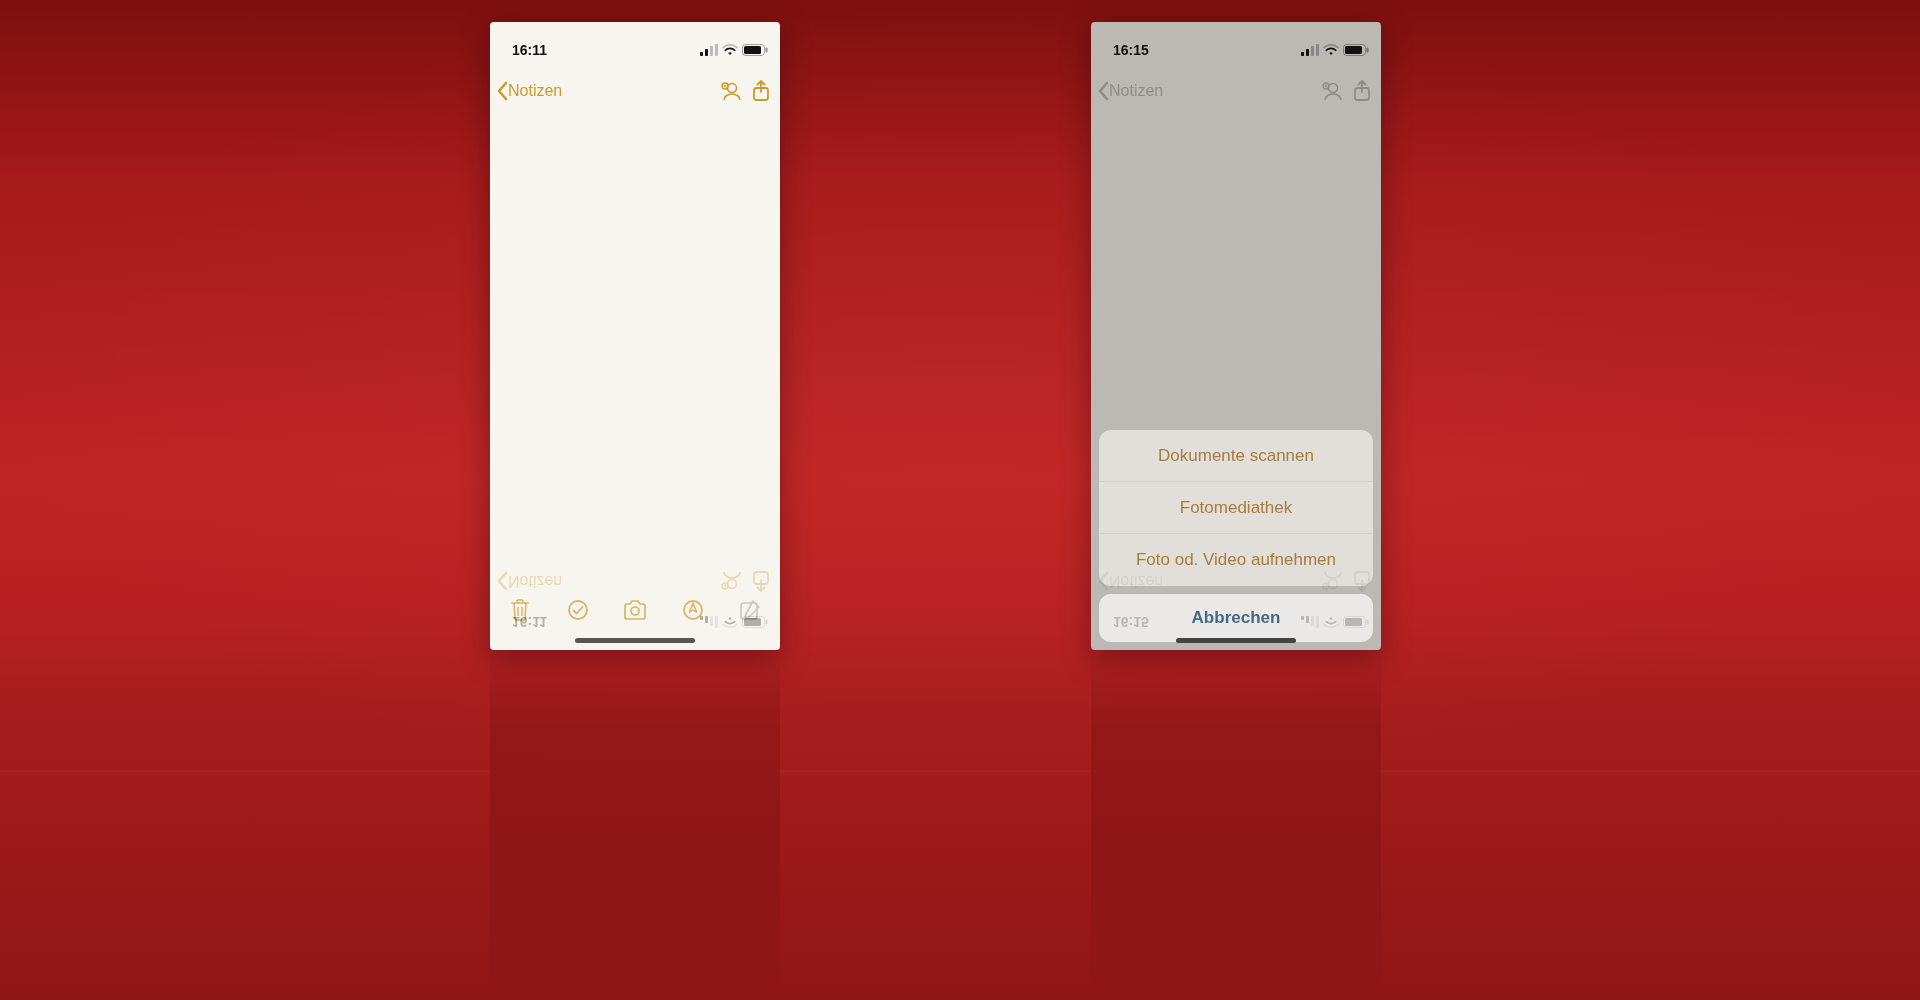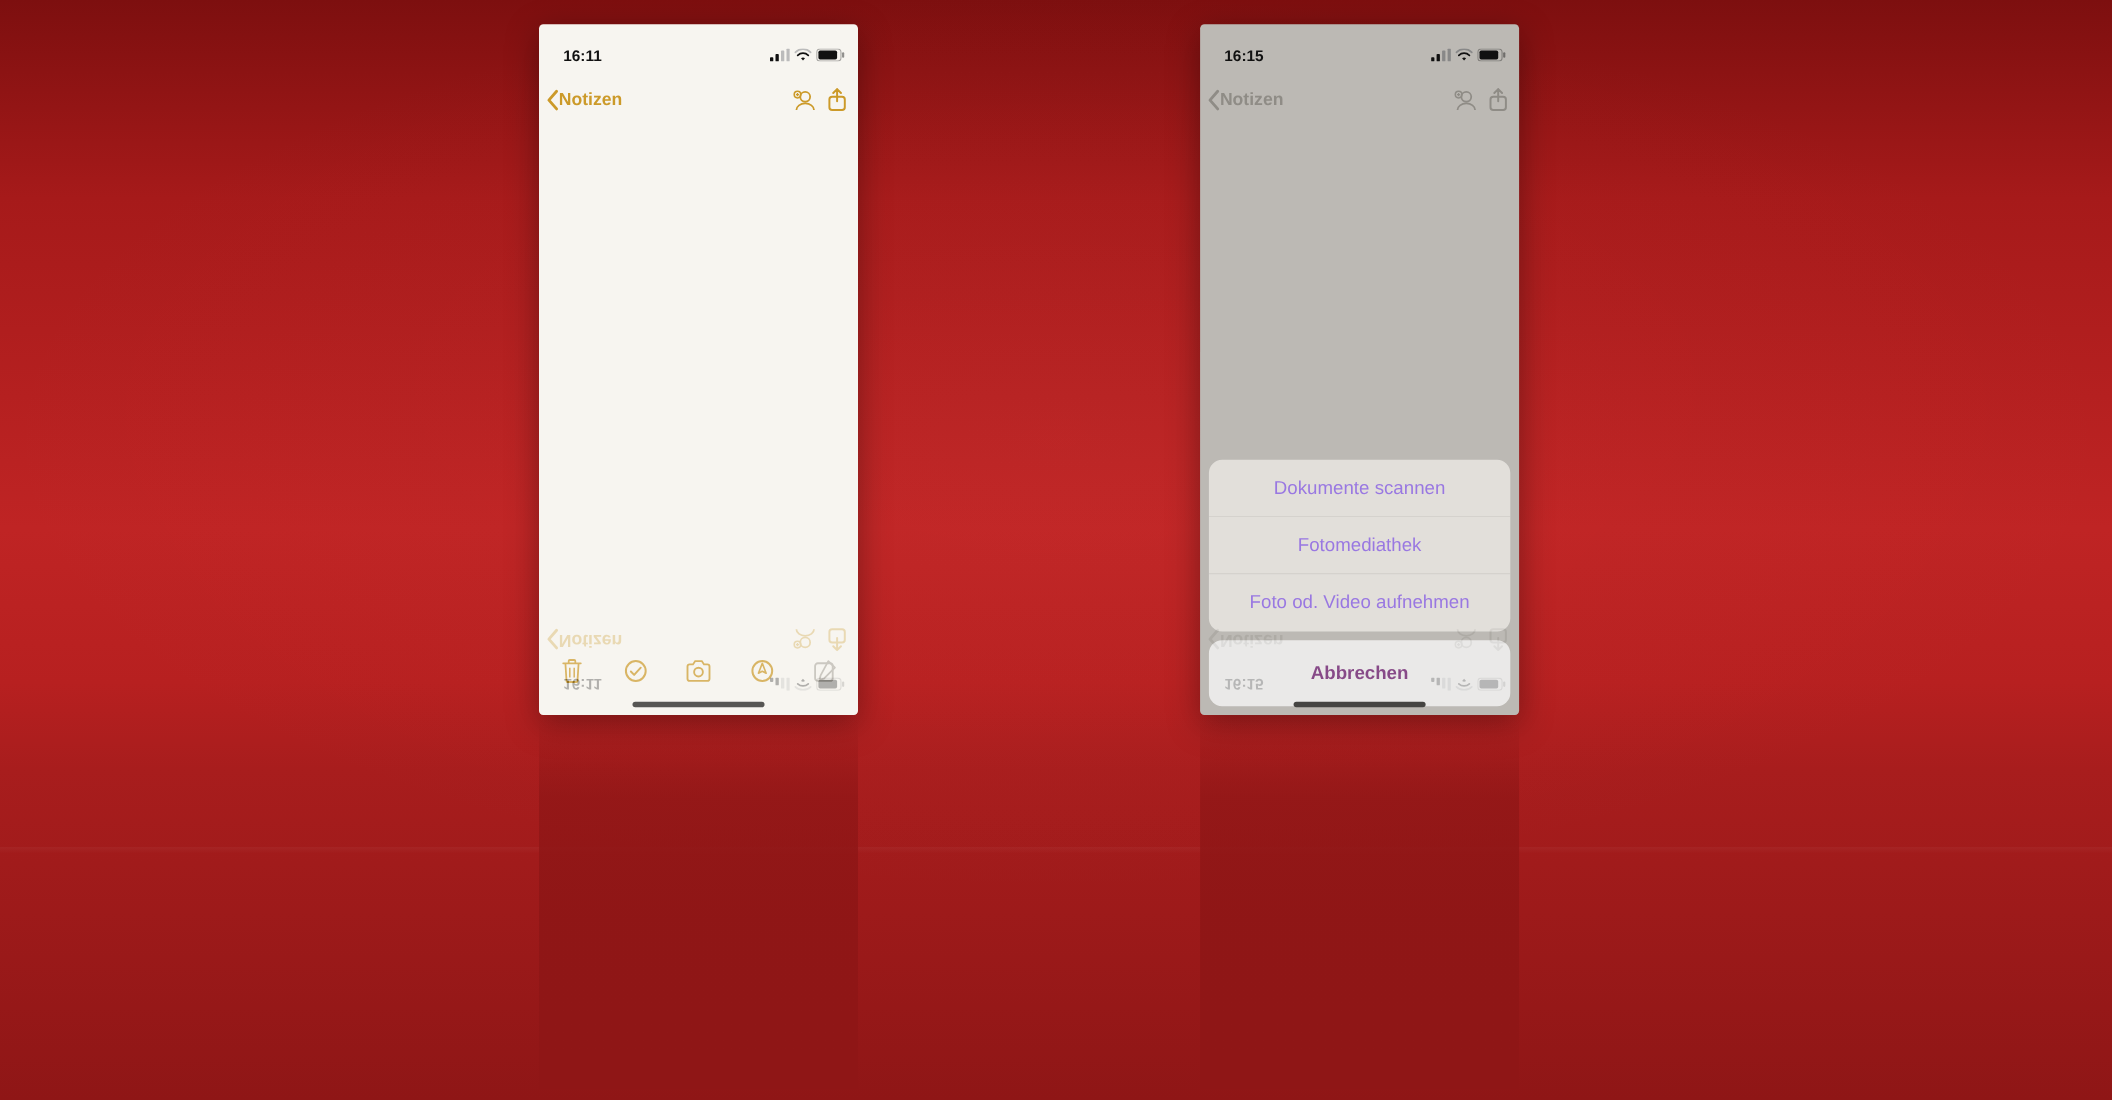--- a/index.html
+++ b/index.html
@@ -68,21 +68,20 @@
 
   
   .navbar {
     position: absolute;
     top: 50px; left: 0; right: 0;
     height: 38px;
     display: flex;
     align-items: center;
     justify-content: space-between;
     padding: 0 10px 0 6px;
-    font-weight: bold;
   }
   .navbar .back {
     display: flex;
     align-items: center;
     color: #cc9a29;
     font-size: 16px;
   }
   .phone.dimmed .navbar .back { color: #8f8c86; }
   .navbar .back svg { margin-right: -2px; }
   .navbar .nav-right { display: flex; align-items: center; gap: 10px; }
@@ -135,34 +134,34 @@
     border-radius: 12px;
     overflow: hidden;
     margin-bottom: 8px;
   }
   .sheet-item {
     height: 52px;
     display: flex;
     align-items: center;
     justify-content: center;
     font-size: 17px;
-    color: #8b5cf6;
+    color: #a16207;
     border-bottom: 1px solid rgba(0,0,0,0.08);
   }
   .sheet-item:last-child { border-bottom: none; }
   .sheet-cancel {
     background: #ffffff;
     border-radius: 12px;
-    height: 60px;
+    height: 48px;
     display: flex;
     align-items: center;
     justify-content: center;
     font-size: 17px;
     font-weight: 600;
-    color: #701a75;
+    color: #0c4a6e;
   }
 
   
   .reflection {
     position: absolute;
     top: 628px;
     left: 0;
     width: 290px;
     height: 330px;
     transform: scaleY(-1);

